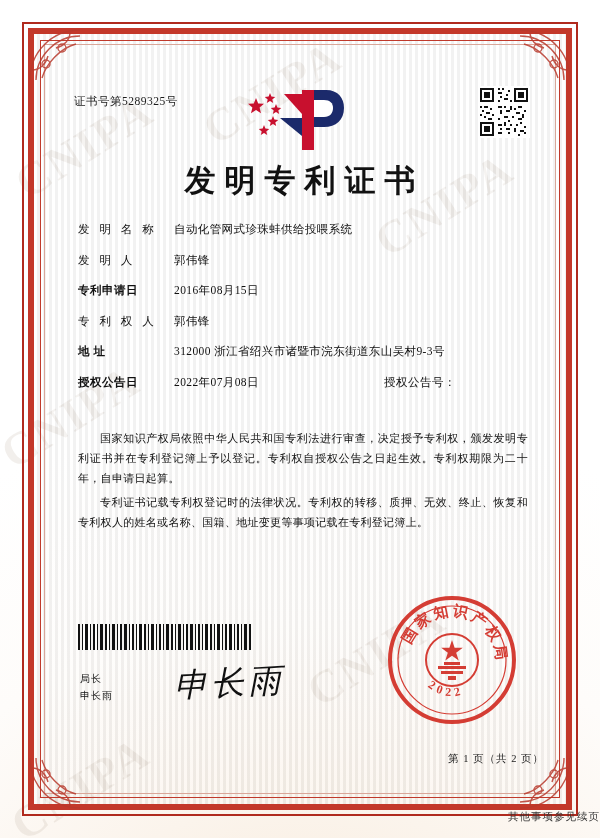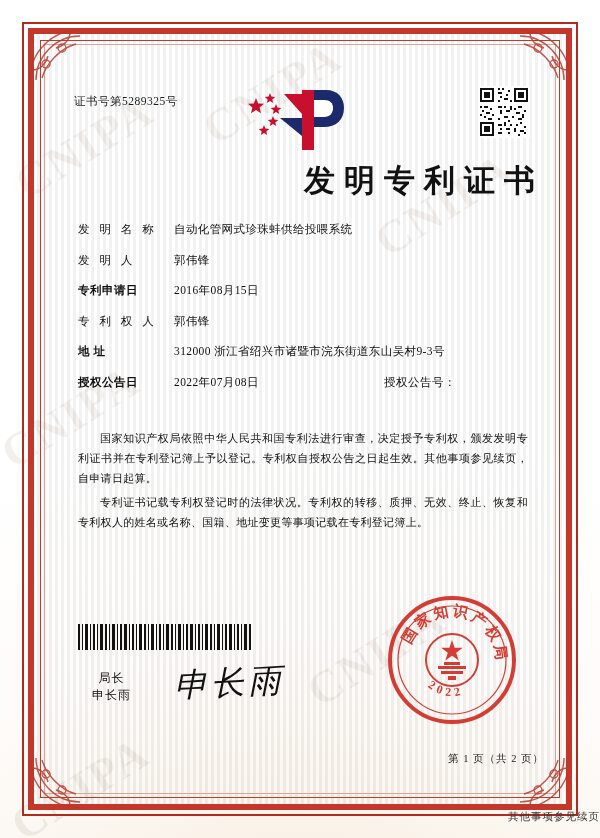--- a/index.html
+++ b/index.html
@@ -130,21 +130,21 @@
     width: 120px;
     height: 72px;
   }
   .emblem svg { display:block; width:100%; height:100%; }
 
   .title {
     position: absolute;
     left: 0;
     right: 0;
     top: 104px;
-    text-align: right;
+    text-align: center;
     font-size: 31px;
     font-weight: bold;
     letter-spacing: 9px;
     color: #111;
     font-family: "Liberation Serif", serif;
     text-indent: 9px;
   }
 
   .fields {
     position: absolute;
@@ -198,27 +198,26 @@
     position: absolute;
     left: 22px;
     bottom: 132px;
     width: 176px;
     height: 26px;
   }
   .barcode svg { display:block; width:100%; height:100%; }
 
   .director {
     position: absolute;
-    left: 36px;
+    left: 24px;
     bottom: 78px;
-    font-size: 12px;
+    font-size: 10px;
     line-height: 17px;
     color: #111;
     letter-spacing: 1px;
-    text-align: center;
   }
 
   .signature {
     position: absolute;
     left: 118px;
     bottom: 76px;
     font-size: 33px;
     font-style: italic;
     font-family: "Liberation Serif", serif;
     color: #111;
@@ -440,21 +439,21 @@
         <div class="field-value">312000 浙江省绍兴市诸暨市浣东街道东山吴村9-3号</div>
       </div>
       <div class="field-row dual">
         <div class="field-label tight">授权公告日</div>
         <div class="field-value">2022年07月08日</div>
         <div class="field-label2">授权公告号：</div>
       </div>
     </div>
 
     <div class="paragraphs">
-      <p>国家知识产权局依照中华人民共和国专利法进行审查，决定授予专利权，颁发发明专利证书并在专利登记簿上予以登记。专利权自授权公告之日起生效。其他事项参见续页，自申请日起算。</p>
+      <p>国家知识产权局依照中华人民共和国专利法进行审查，决定授予专利权，颁发发明专利证书并在专利登记簿上予以登记。专利权自授权公告之日起生效。专利权期限为二十年，自申请日起算。</p>
       <p>专利证书记载专利权登记时的法律状况。专利权的转移、质押、无效、终止、恢复和专利权人的姓名或名称、国籍、地址变更等事项记载在专利登记簿上。</p>
     </div>
 
     <div class="barcode">
       <svg viewBox="0 0 176 26" xmlns="http://www.w3.org/2000/svg" preserveAspectRatio="none">
         <rect width="176" height="26" fill="#ffffff" opacity="0"></rect>
         <g fill="#111">
           <rect x="0" y="0" width="2" height="26"></rect>
             <rect x="4" y="0" width="1" height="26"></rect>
           <rect x="7" y="0" width="3" height="26"></rect>

